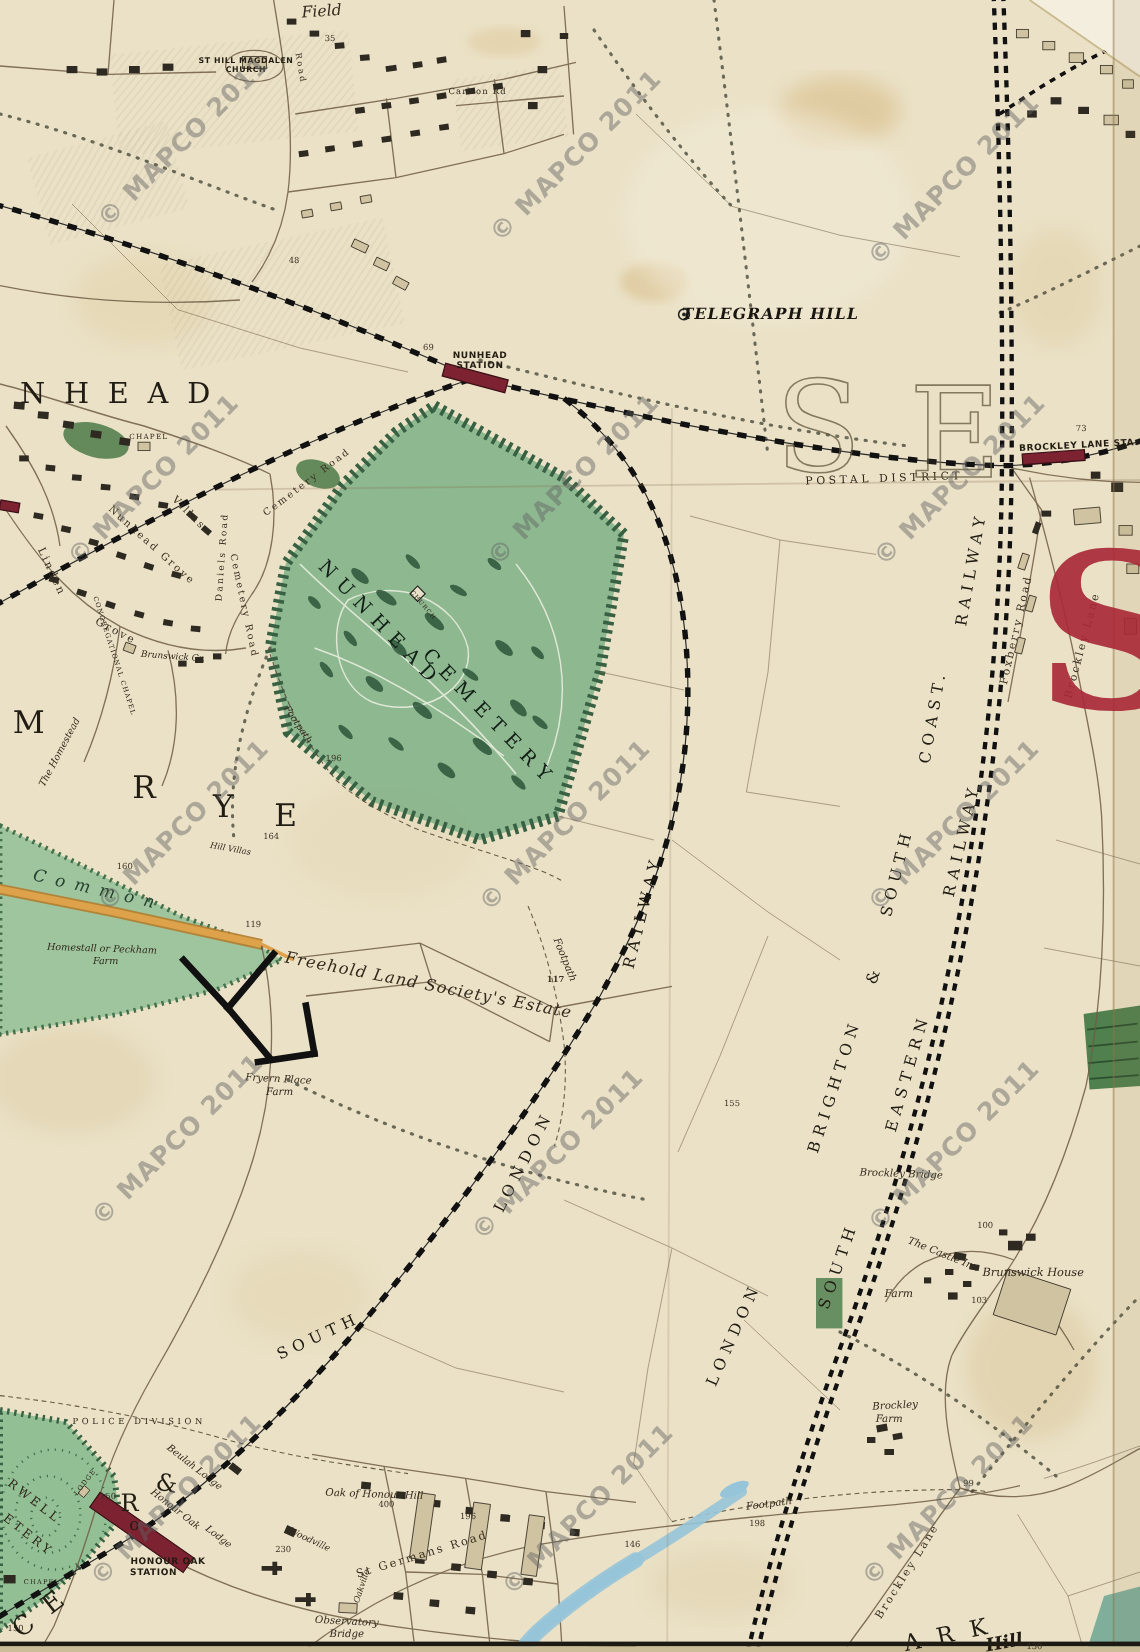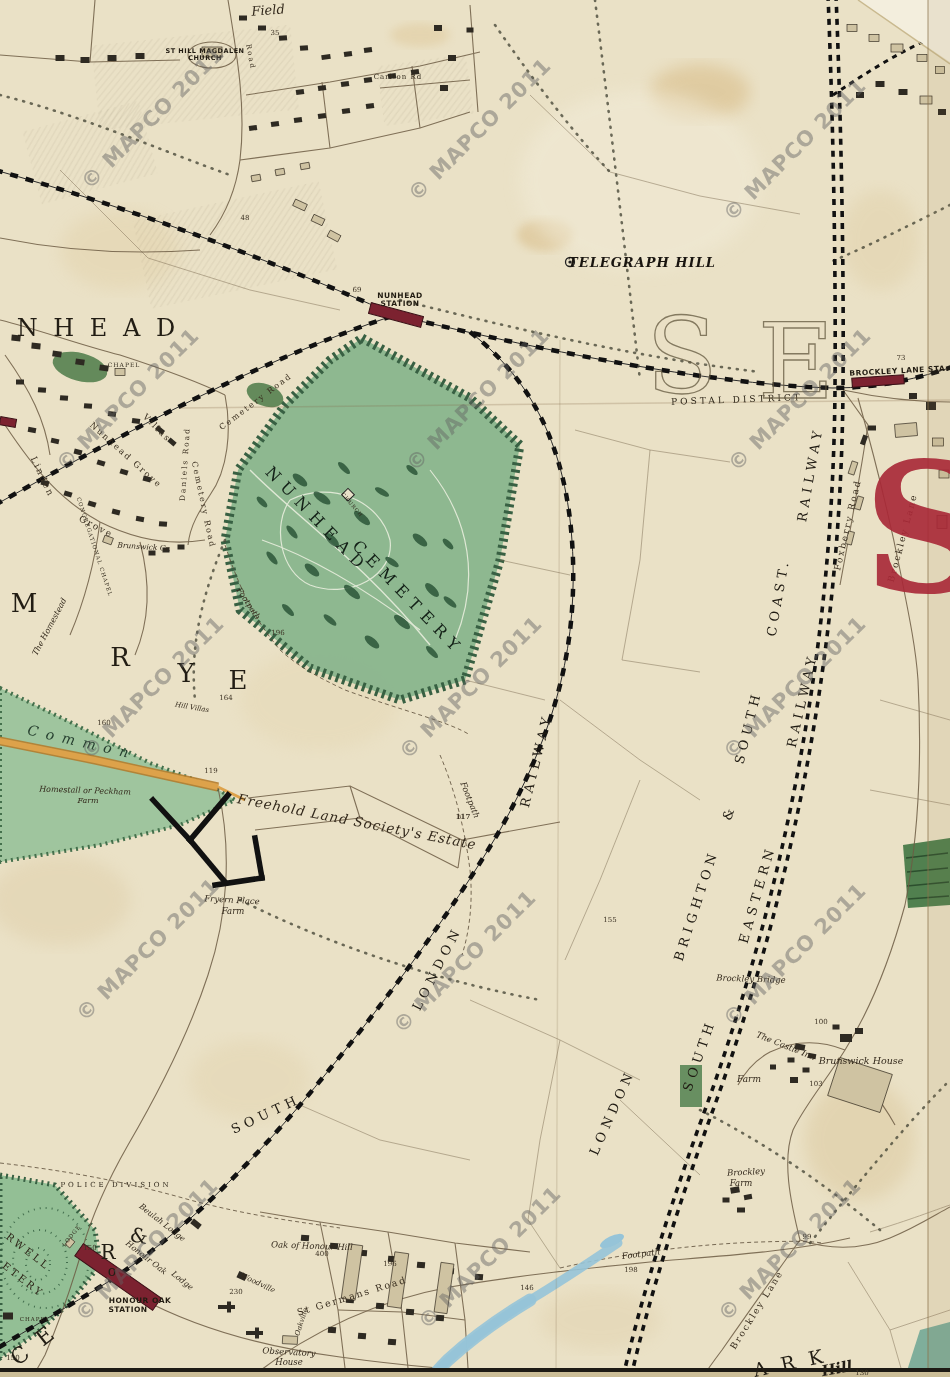--- a/index.html
+++ b/index.html
@@ -463,21 +463,21 @@
       <div class="lbl it" style="left: 182px; top: 1281px; font-size: 8px; --r: 38deg;">Lodge</div>
       <div class="lbl big" style="left: 141px; top: 1236px; font-size: 20px; --r: 10deg;">&amp;</div>
       <div class="lbl big" style="left: 110px; top: 1252px; font-size: 20px; --r: 0deg;">R</div>
       <div class="lbl big" style="left: 114px; top: 1271px; font-size: 14px; --r: 0deg;">o</div>
       <div class="lbl it" style="left: 312px; top: 1246px; font-size: 8.5px; --r: 2deg;">Oak of Honour Hill</div>
       <div class="lbl num" style="left: 322px; top: 1254px; font-size: 7px; --r: 0deg;">400</div>
       <div class="lbl it" style="left: 258px; top: 1283px; font-size: 7.5px; --r: 25deg;">Woodville</div>
       <div class="lbl it" style="left: 302px; top: 1322px; font-size: 7px; --r: -72deg;">Oakville</div>
       <div class="lbl rd" style="left: 352px; top: 1296px; font-size: 9.5px; --r: -17deg;">St Germans Road</div>
       <div class="lbl it" style="left: 289px; top: 1352px; font-size: 8.5px; --r: 3deg;">Observatory</div>
-      <div class="lbl it" style="left: 289px; top: 1362px; font-size: 8.5px; --r: 0deg;">House</div>
+      <div class="lbl it" style="left: 289px; top: 1362px; font-size: 8.5px; --r: 0deg;">Bridge</div>
       <div class="lbl num" style="left: 236px; top: 1292px; font-size: 7px; --r: 0deg;">230</div>
       <div class="lbl it" style="left: 641px; top: 1254px; font-size: 8.5px; --r: -7deg;">Footpath</div>
       <div class="lbl num" style="left: 631px; top: 1270px; font-size: 7px; --r: 0deg;">198</div>
       <div class="lbl num" style="left: 390px; top: 1264px; font-size: 7px; --r: 0deg;">196</div>
       <div class="lbl num" style="left: 527px; top: 1288px; font-size: 7px; --r: 0deg;">146</div>
       <div class="lbl num" style="left: 807px; top: 1237px; font-size: 7px; --r: 0deg;">99</div>
       <div class="lbl rd" style="left: 757px; top: 1310px; font-size: 9px; --r: -58deg;">Brockley Lane</div>
       <div class="lbl rd" style="left: 903px; top: 538px; font-size: 9px; --r: -75deg;">Brockley Lane</div>
       <div class="lbl rd" style="left: 848px; top: 525px; font-size: 9px; --r: -77deg;">Foxberry Road</div>
       <div class="lbl redS" style="left: 928px; top: 528px; font-size: 180px; --r: 0deg;">S</div>

